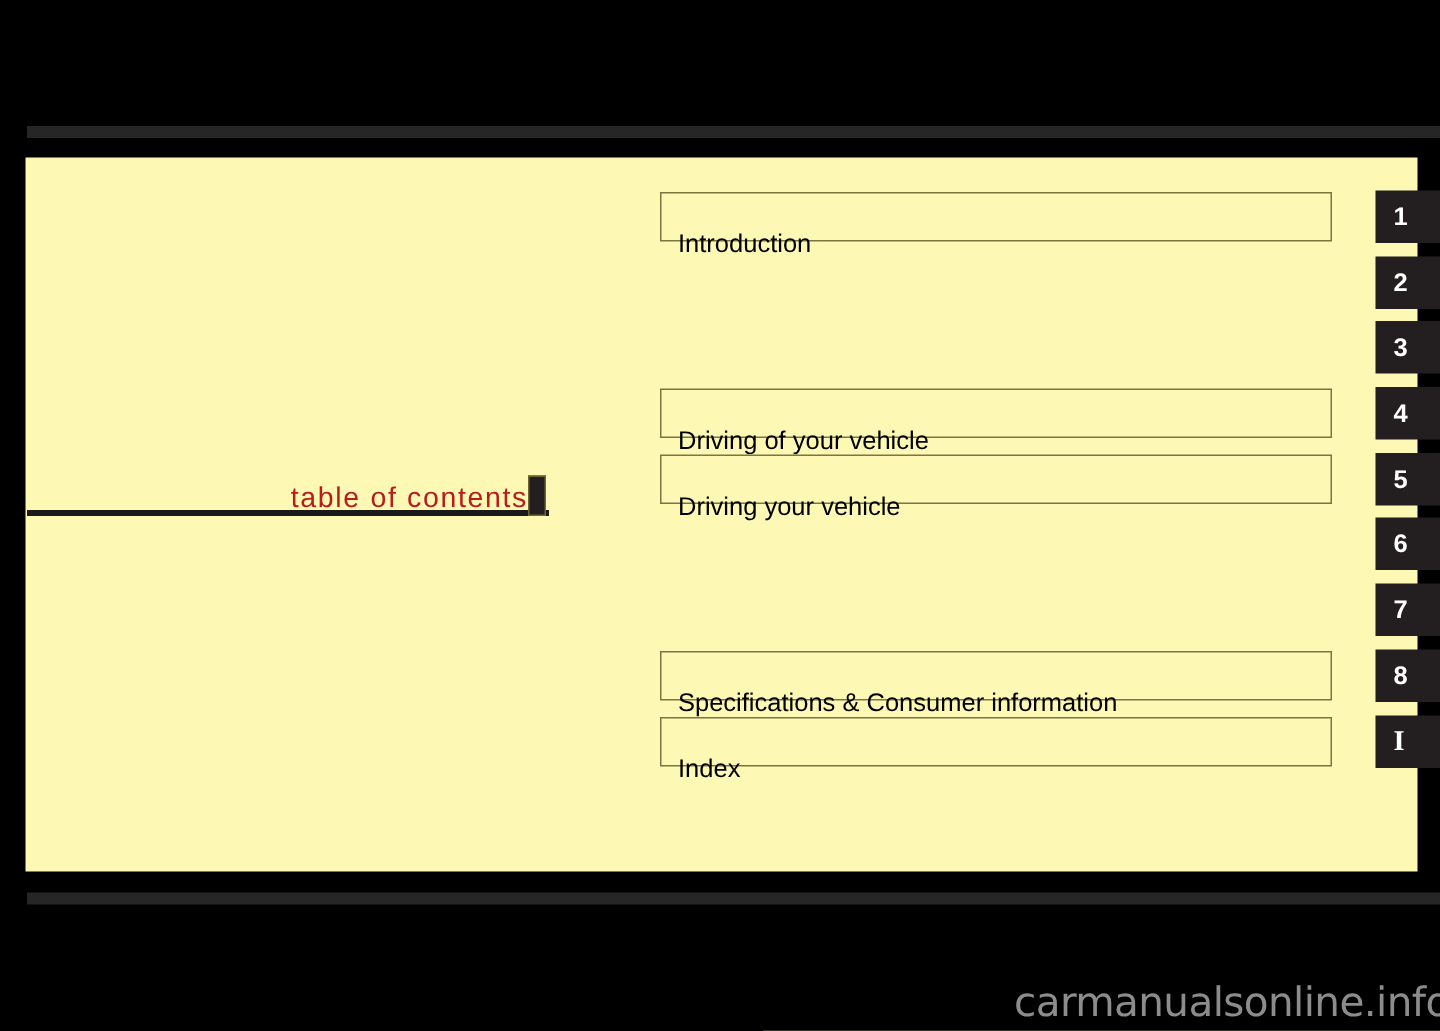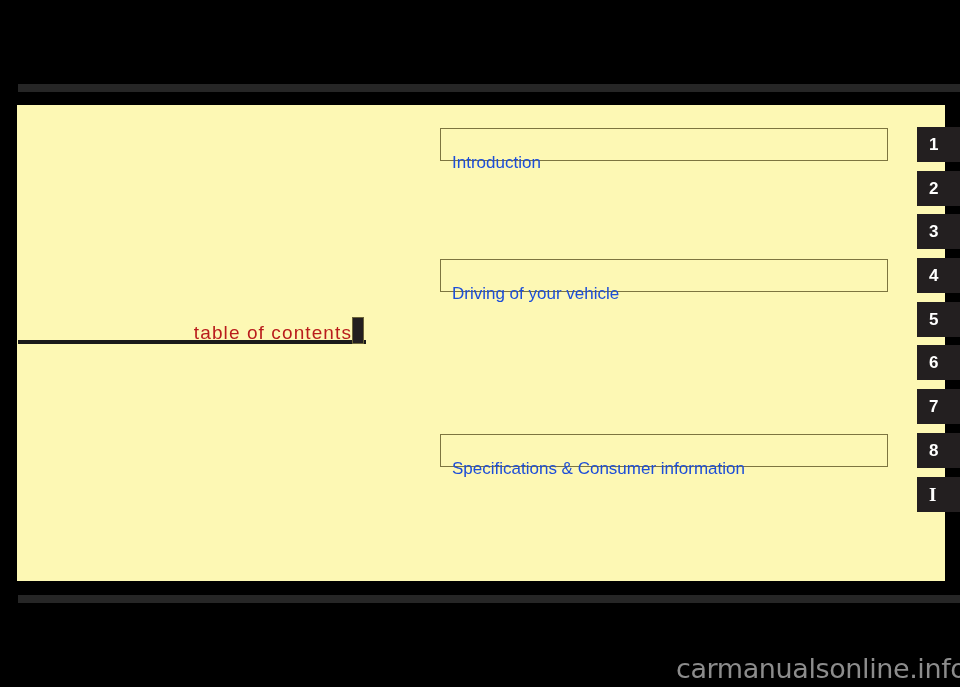--- a/index.html
+++ b/index.html
@@ -107,21 +107,21 @@
     height: 33px;
     border: 1px solid #7d7540;
     box-sizing: border-box;
     background: #FDF8B4;
     display: flex;
     align-items: center;
   }
   .toc-label {
     padding-left: 11px;
     font-size: 17px;
-    color: #1d4ed8;
+    color: #000000;
     white-space: nowrap;
     line-height: 1;
     margin-top: 36px;
   }
   .toc-tab {
     position: absolute;
     left: 477px;
     top: 2px;
     width: 60px;
     height: 35px;
@@ -195,20 +195,23 @@
       <div class="toc-row">
         <div class="toc-box">
           <span class="toc-label">Driving of your vehicle</span>
         </div>
         <div class="toc-tab">
           <span class="toc-tab-num">4</span>
         </div>
       </div>
 
       <div class="toc-row">
+        <div class="toc-box">
+          <span class="toc-label">Driving your vehicle</span>
+        </div>
         <div class="toc-tab">
           <span class="toc-tab-num">5</span>
         </div>
       </div>
 
       <div class="toc-row">
         <div class="toc-tab">
           <span class="toc-tab-num">6</span>
         </div>
       </div>
@@ -222,20 +225,23 @@
       <div class="toc-row">
         <div class="toc-box">
           <span class="toc-label">Specifications &amp; Consumer information</span>
         </div>
         <div class="toc-tab">
           <span class="toc-tab-num">8</span>
         </div>
       </div>
 
       <div class="toc-row">
+        <div class="toc-box">
+          <span class="toc-label">Index</span>
+        </div>
         <div class="toc-tab">
           <span class="toc-tab-num serif">I</span>
         </div>
       </div>
 
     </div>
   </div>
 
   <div class="rule rule-bottom"></div>
 

